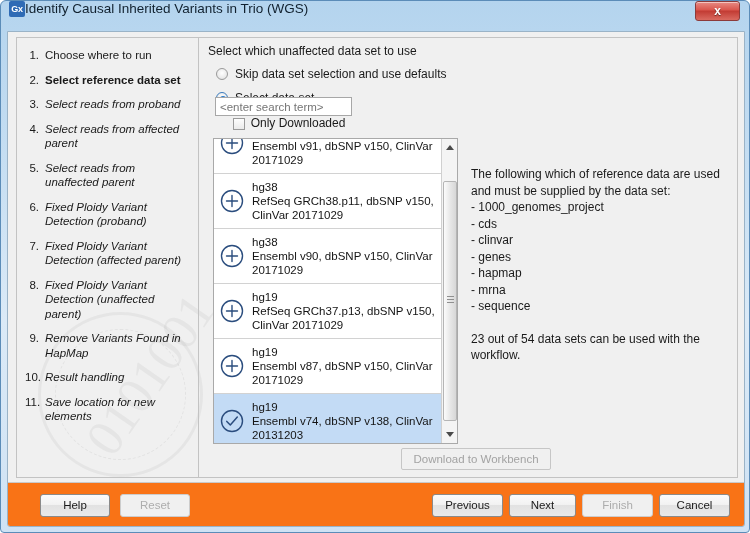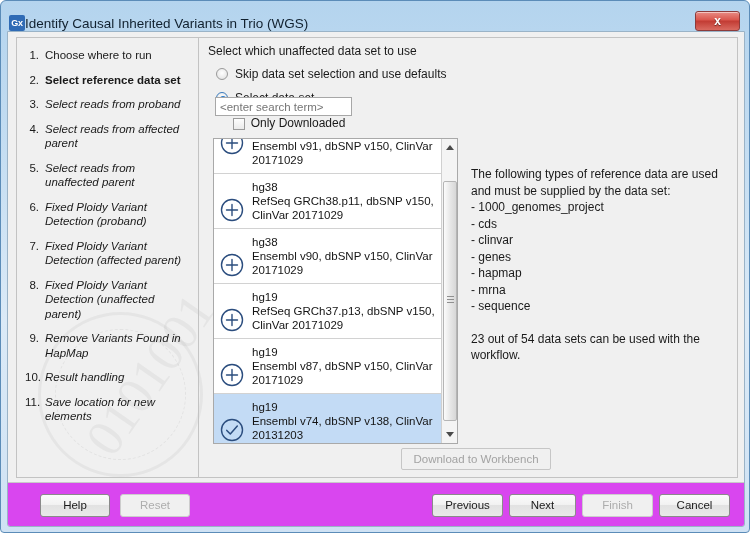--- a/index.html
+++ b/index.html
@@ -21,21 +21,21 @@
     border: 1px solid #5b8cb8;
     border-radius: 6px 6px 4px 4px;
     padding: 0;
   }
 
   .titlebar {
     position: absolute;
     left: 0; top: 0;
     width: 748px; height: 30px;
     display: flex;
-    align-items: flex-end;
+    align-items: flex-start;
     padding: 0 6px 0 8px;
   }
   .app-icon {
     width: 16px; height: 16px;
     background: #2f6bb5;
     color: #ffffff;
     font-size: 9px;
     font-weight: bold;
     line-height: 16px;
     text-align: center;
@@ -240,21 +240,21 @@
     overflow: hidden;
   }
   .list-viewport {
     position: absolute;
     left: 0; top: 0;
     width: 228px; height: 304px;
     overflow: hidden;
   }
   .ds-item {
     display: flex;
-    align-items: flex-end;
+    align-items: center;
     border-bottom: 1px solid #d2d2d2;
     padding: 6px 4px 6px 6px;
     min-height: 44px;
     background: #ffffff;
   }
   .ds-item.selected { background: #c3dbf5; }
   .ds-icon {
     width: 24px; height: 24px;
     flex: 0 0 24px;
     margin-right: 8px;
@@ -353,21 +353,21 @@
     border-radius: 2px;
     cursor: default;
   }
 
   
   .footer {
     position: absolute;
     left: 0; bottom: 0;
     width: 738px; height: 44px;
     border-top: 1px solid #c9c9c9;
-    background: #d946ef;
+    background: #f97316;
   }
   .btn {
     position: absolute;
     top: 11px;
     height: 23px;
     border: 1px solid #8a8a8a;
     border-radius: 3px;
     background: linear-gradient(to bottom, #fbfbfb 0%, #f2f2f2 45%, #e2e2e2 50%, #e9e9e9 100%);
     font-size: 11.5px;
     font-family: "Liberation Sans", sans-serif;
@@ -562,21 +562,21 @@
                   <i></i>
                   <i></i>
                   <i></i>
                 </span>
             </div>
             <div class="sb-arrow down"></div>
           </div>
         </div>
 
         <div class="info-text">
-          <p>The following types of reference data are used and must be supplied by the data set:</p>
+          <p>The following which of reference data are used and must be supplied by the data set:</p>
           <ul id="info-types">
               <li>- 1000_genomes_project</li>
               <li>- cds</li>
               <li>- clinvar</li>
               <li>- genes</li>
               <li>- hapmap</li>
               <li>- mrna</li>
               <li>- sequence</li>
             </ul>
           <div class="info-gap"></div>

